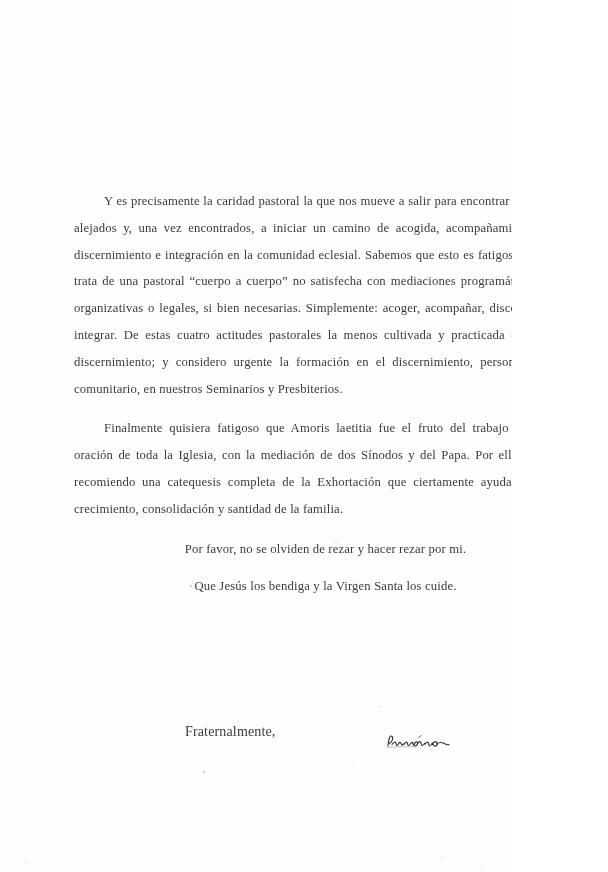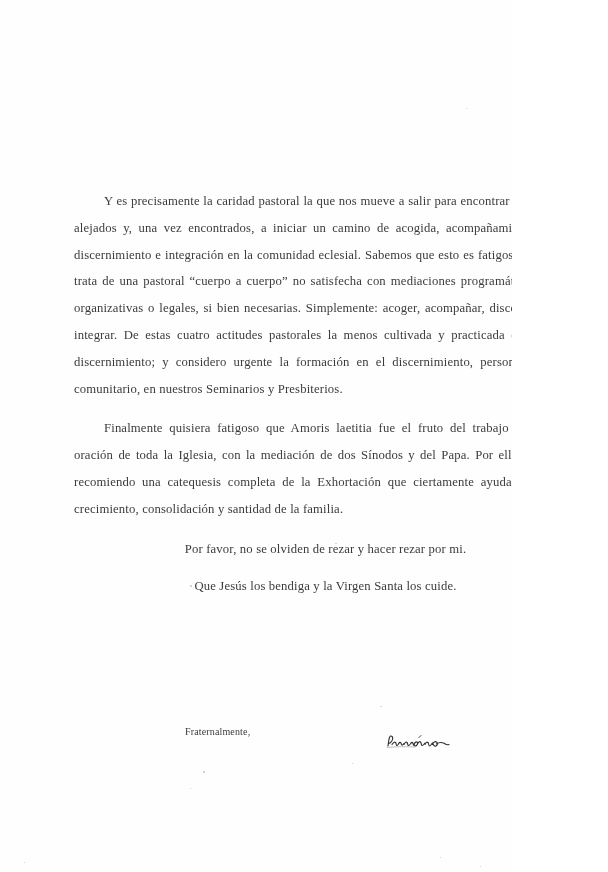--- a/index.html
+++ b/index.html
@@ -48,21 +48,21 @@
     text-align: center;
     text-indent: 39px;
     margin-bottom: 11px;
   }
   .it {
   }
   .closing {
     position: absolute;
     left: 185px;
     top: 719px;
-    font-size: 10px;
+    font-size: 14px;
     line-height: 26.8px;
     color: #3b3b3b;
     letter-spacing: 0.15px;
   }
   .signature {
     position: absolute;
     left: 386px;
     top: 731px;
     width: 66px;
     height: 22px;

